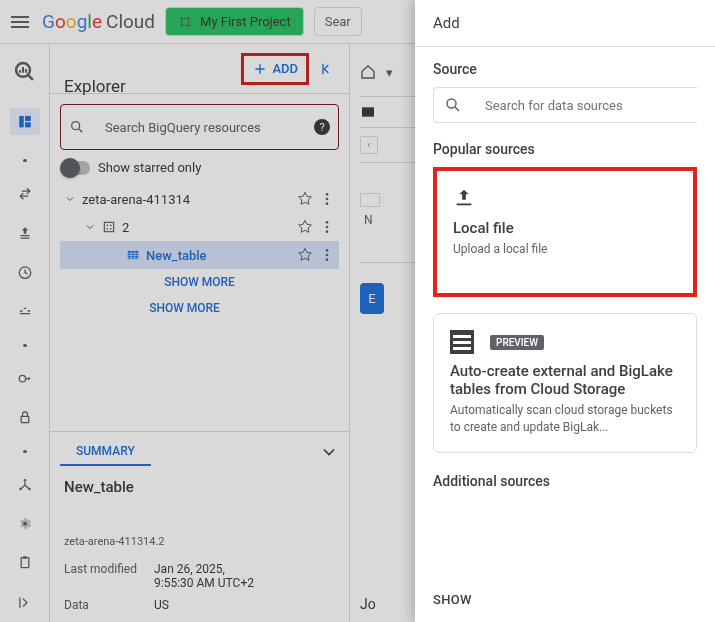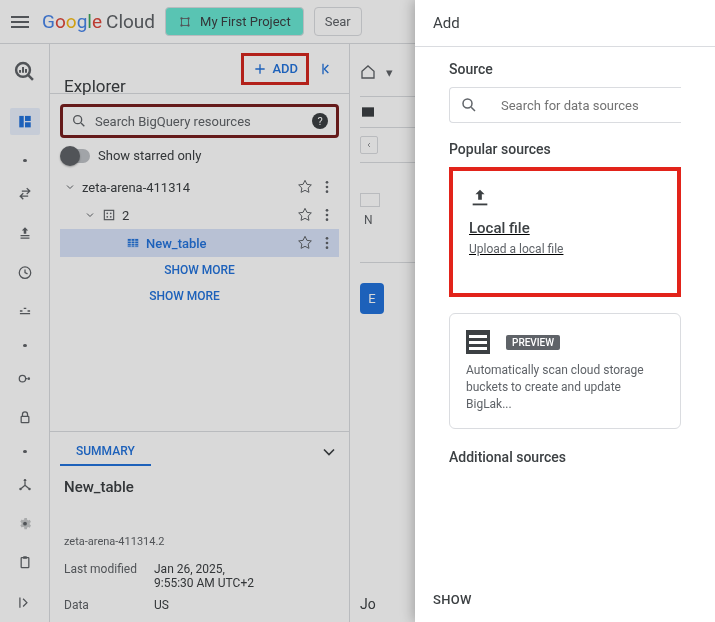--- a/index.html
+++ b/index.html
@@ -3,35 +3,35 @@
 <meta charset="utf-8">
 <style>
 * { box-sizing: border-box; margin: 0; padding: 0; font-family: 'Google Sans', Roboto, Arial, sans-serif; }
 body { width: 715px; height: 622px; overflow: hidden; position: relative; background: #fff; }
 .main-bg { position: absolute; inset: 0; filter: brightness(0.85) saturate(0.9); background: #fff; }
 .topbar { height: 44px; display: flex; align-items: center; padding: 0 8px; border-bottom: 1px solid #dadce0; gap: 10px; }
 .menu-icon { width: 24px; height: 24px; color: #5f6368; cursor: pointer; }
 .logo { display: flex; align-items: center; font-size: 19px; font-weight: 400; }
 .logo .g { color:#4285F4;} .logo .o1{color:#EA4335;} .logo .o2{color:#FBBC05;} .logo .g2{color:#4285F4;} .logo .l{color:#34A853;} .logo .e{color:#EA4335;}
 .logo .cloud { color:#5f6368; margin-left: 4px; font-weight: 400;}
-.proj-btn { background: #5eead4; border: 1px solid #dadce0; border-radius: 4px; padding: 6px 12px; display: flex; align-items: center; gap: 8px; font-size: 13px; color: #3c4043; }
+.proj-btn { background: #22c55e; border: 1px solid #dadce0; border-radius: 4px; padding: 6px 12px; display: flex; align-items: center; gap: 8px; font-size: 13px; color: #3c4043; }
 .search-top { border: 1px solid #dadce0; border-radius: 4px; padding: 6px 10px; font-size: 13px; color: #5f6368; flex: 0 0 auto;}
 .workspace { display: flex; height: calc(100% - 44px); }
 .leftnav { width: 50px; border-right: 1px solid #dadce0; display: flex; flex-direction: column; align-items: center; padding-top: 16px; gap: 24px; }
 .leftnav .navicon { width: 18px; height: 18px; color: #5f6368; }
 .leftnav .navicon.active { color: #1a73e8; background:#e8f0fe; padding:6px; width:30px; height:30px; border-radius:2px;}
 .leftnav .dot { width:4px; height:4px; border-radius:50%; background:#5f6368; }
 .explorer { width: 300px; border-right: 1px solid #dadce0; display: flex; flex-direction: column; }
 .exp-head { height: 50px; display: flex; align-items: center; padding: 0 14px; justify-content: space-between; border-bottom: 1px solid #dadce0;}
 .exp-title { font-size: 17px; color: #3c4043; margin-top: 34px; }
 .exp-actions { display:flex; align-items:center; gap:10px;}
 .add-btn { color: #1a73e8; font-size: 13px; font-weight:500; display:flex; align-items:center; gap:4px; padding: 5px 8px; border: 3px solid #e2231a; }
 .collapse-icon { color:#1a73e8; width:16px; height:16px;}
 .exp-body { padding: 10px 10px; font-size: 13px; color:#3c4043; display:flex; flex-direction:column; gap:8px; flex:1; overflow:hidden;}
-.search-res { display:flex; align-items:center; gap:8px; border:3px solid #7f1d1d; border-radius:4px; padding:6px 8px; color:#5f6368;}
+.search-res { display:flex; align-items:center; gap:20px; border:1px solid #7f1d1d; border-radius:4px; padding:14px 8px; color:#5f6368;}
 .search-res .q { flex:1; }
 .help-icon { width:16px; height:16px; background:#3c4043; color:#fff; border-radius:50%; display:flex; align-items:center; justify-content:center; font-size:11px;}
 .star-row { display:flex; align-items:center; gap:8px; padding: 2px 2px;}
 .toggle-off { width:28px; height:14px; background:#bdc1c6; border-radius:7px; position:relative;}
 .toggle-off::after { content:''; position:absolute; left:-2px; top:-3px; width:20px; height:20px; background:#5f6368; border-radius:50%; box-shadow:0 1px 2px rgba(0,0,0,0.3);}
 .tree { flex:1; overflow-y:auto;}
 .tree-row { display:flex; align-items:center; gap:6px; padding:6px 4px; font-size:13px;}
 .tree-row.selected { background:#d7e3fc; }
 .tree-row .label { flex:1; }
 .tree-row .tableicon { width:14px; height:14px; color:#1a73e8;}
@@ -47,25 +47,25 @@
 .summary-body .tpath { font-size:11px; color:#5f6368; margin-bottom:10px;margin-top:39px;}
 .kv { display:flex; gap:10px; font-size:12px; padding:4px 0;}
 .kv .k { width:80px; color:#5f6368;}
 .main-area { flex:1; padding:10px; font-size:13px; color:#5f6368; position:relative;}
 .main-area .tabbar { display:flex; align-items:center; gap:10px; height:36px;}
 .main-area .crumb { display:flex; align-items:center; gap:6px; height:32px; margin-top:6px;}
 
 .drawer { position:absolute; top:0; right:0; width:300px; height:622px; background:#fff; box-shadow:-2px 0 12px rgba(0,0,0,0.25); display:flex; flex-direction:column; z-index:10;}
 .drawer-head { padding:14px 18px; font-size:15px; color:#3c4043;}
 .drawer-divider { height:1px; background:#dadce0;}
-.drawer-body { padding: 14px 34px; flex:1; overflow-y:auto;}
+.drawer-body { padding: 14px 18px; flex:1; overflow-y:auto;}
 .section-label { font-size:14px; font-weight:500; color:#3c4043; margin-bottom:10px;}
 .src-search { display:flex; align-items:center; gap:23px; border:1px solid #dadce0; border-radius:4px; border-right:none; border-top-right-radius:0; border-bottom-right-radius:0; padding:8px 10px; color:#737373; font-size:13px; margin-bottom:18px;}
 .card { border:1px solid #dadce0; border-radius:6px; padding:16px; margin-bottom:16px; background:#fff;}
-.card.highlight { border:4px solid #e2231a; border-radius:0;text-decoration:underline;}
+.card.highlight { border:4px solid #e2231a; border-radius:0;}
 .card .ci { margin-bottom:10px; color:#3c4043;}
 .card .ct { font-size:15px; font-weight:500; color:#3c4043; margin-bottom:4px;}
 .card .cd { font-size:12px; color:#5f6368; line-height:1.4;}
 .preview-badge { background:#5f6368; color:#fff; font-size:10px; font-weight:500; padding:2px 6px; border-radius:2px; display:inline-block; vertical-align:middle; margin-left:6px;}
 .card-row { display:flex; align-items:center; gap:10px; margin-bottom:8px;}
 .listicon { width:24px; height:24px; background:#3c4043; display:flex; flex-direction:column; justify-content:center; gap:3px; padding:3px;}
 .listicon span { height:3px; background:#fff;}
 .drawer-footer { padding: 14px 18px; border-top:1px solid #fff;}
 .close-btn { font-size:13px; font-weight:500; color:#3c4043; letter-spacing:0.3px;}
 svg { display:block; }
@@ -323,20 +323,21 @@
 
     <div class="card">
       <div class="card-row">
         <div class="listicon">
             <span></span>
             <span></span>
             <span></span>
           </div>
         <span class="preview-badge">PREVIEW</span>
       </div>
+      <div class="ct">Auto-create external and BigLake tables from Cloud Storage</div>
       <div class="cd">Automatically scan cloud storage buckets to create and update BigLak...</div>
     </div>
 
     <div class="section-label" style="margin-top:20px;">Additional sources</div>
   </div>
   <div class="drawer-footer">
     <span class="close-btn">SHOW</span>
   </div>
 </div>
 

